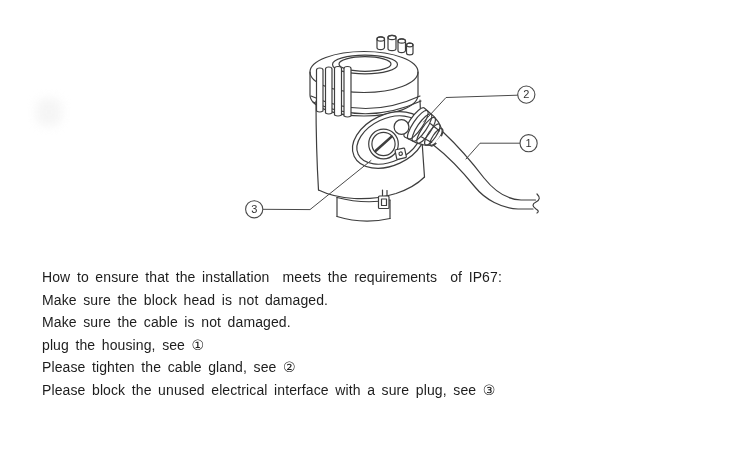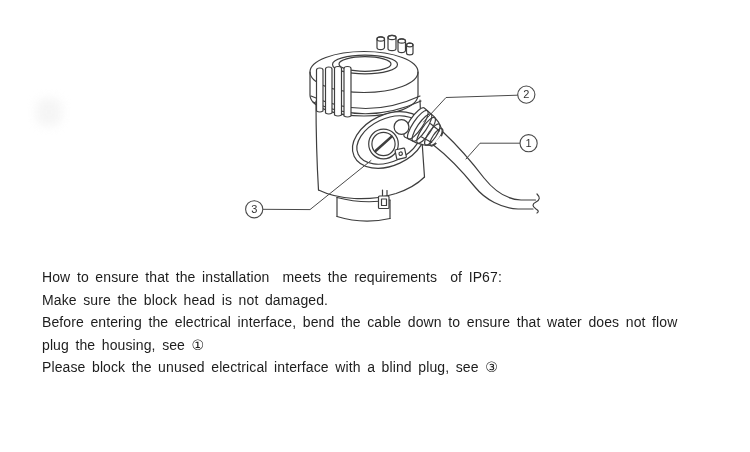--- a/index.html
+++ b/index.html
@@ -136,18 +136,19 @@
       <g>
         <circle class="callout-circle" cx="254.2" cy="209.3" r="8.6"></circle>
         <text class="callout-digit" x="254.2" y="213.1">3</text>
       </g>
     </g>
   </svg>
 
   <main class="doc">
     <div class="doc-line">How to ensure that the installation  meets the requirements  of IP67:</div>
     <div class="doc-line">Make sure the block head is not damaged.</div>
-    <div class="doc-line">Before entering the electrical interface, bend the cable down to ensure that water does not flow</div>
+    <div class="doc-line">Make sure the cable is not damaged.</div>
     <div class="doc-line">plug the housing, see ①</div>
-    <div class="doc-line">Please block the unused electrical interface with a blind plug, see ③</div>
+    <div class="doc-line">Please tighten the cable gland, see ②</div>
+    <div class="doc-line">Please block the unused electrical interface with a sure plug, see ③</div>
   </main>
 
 </div>
 
 </body></html>

